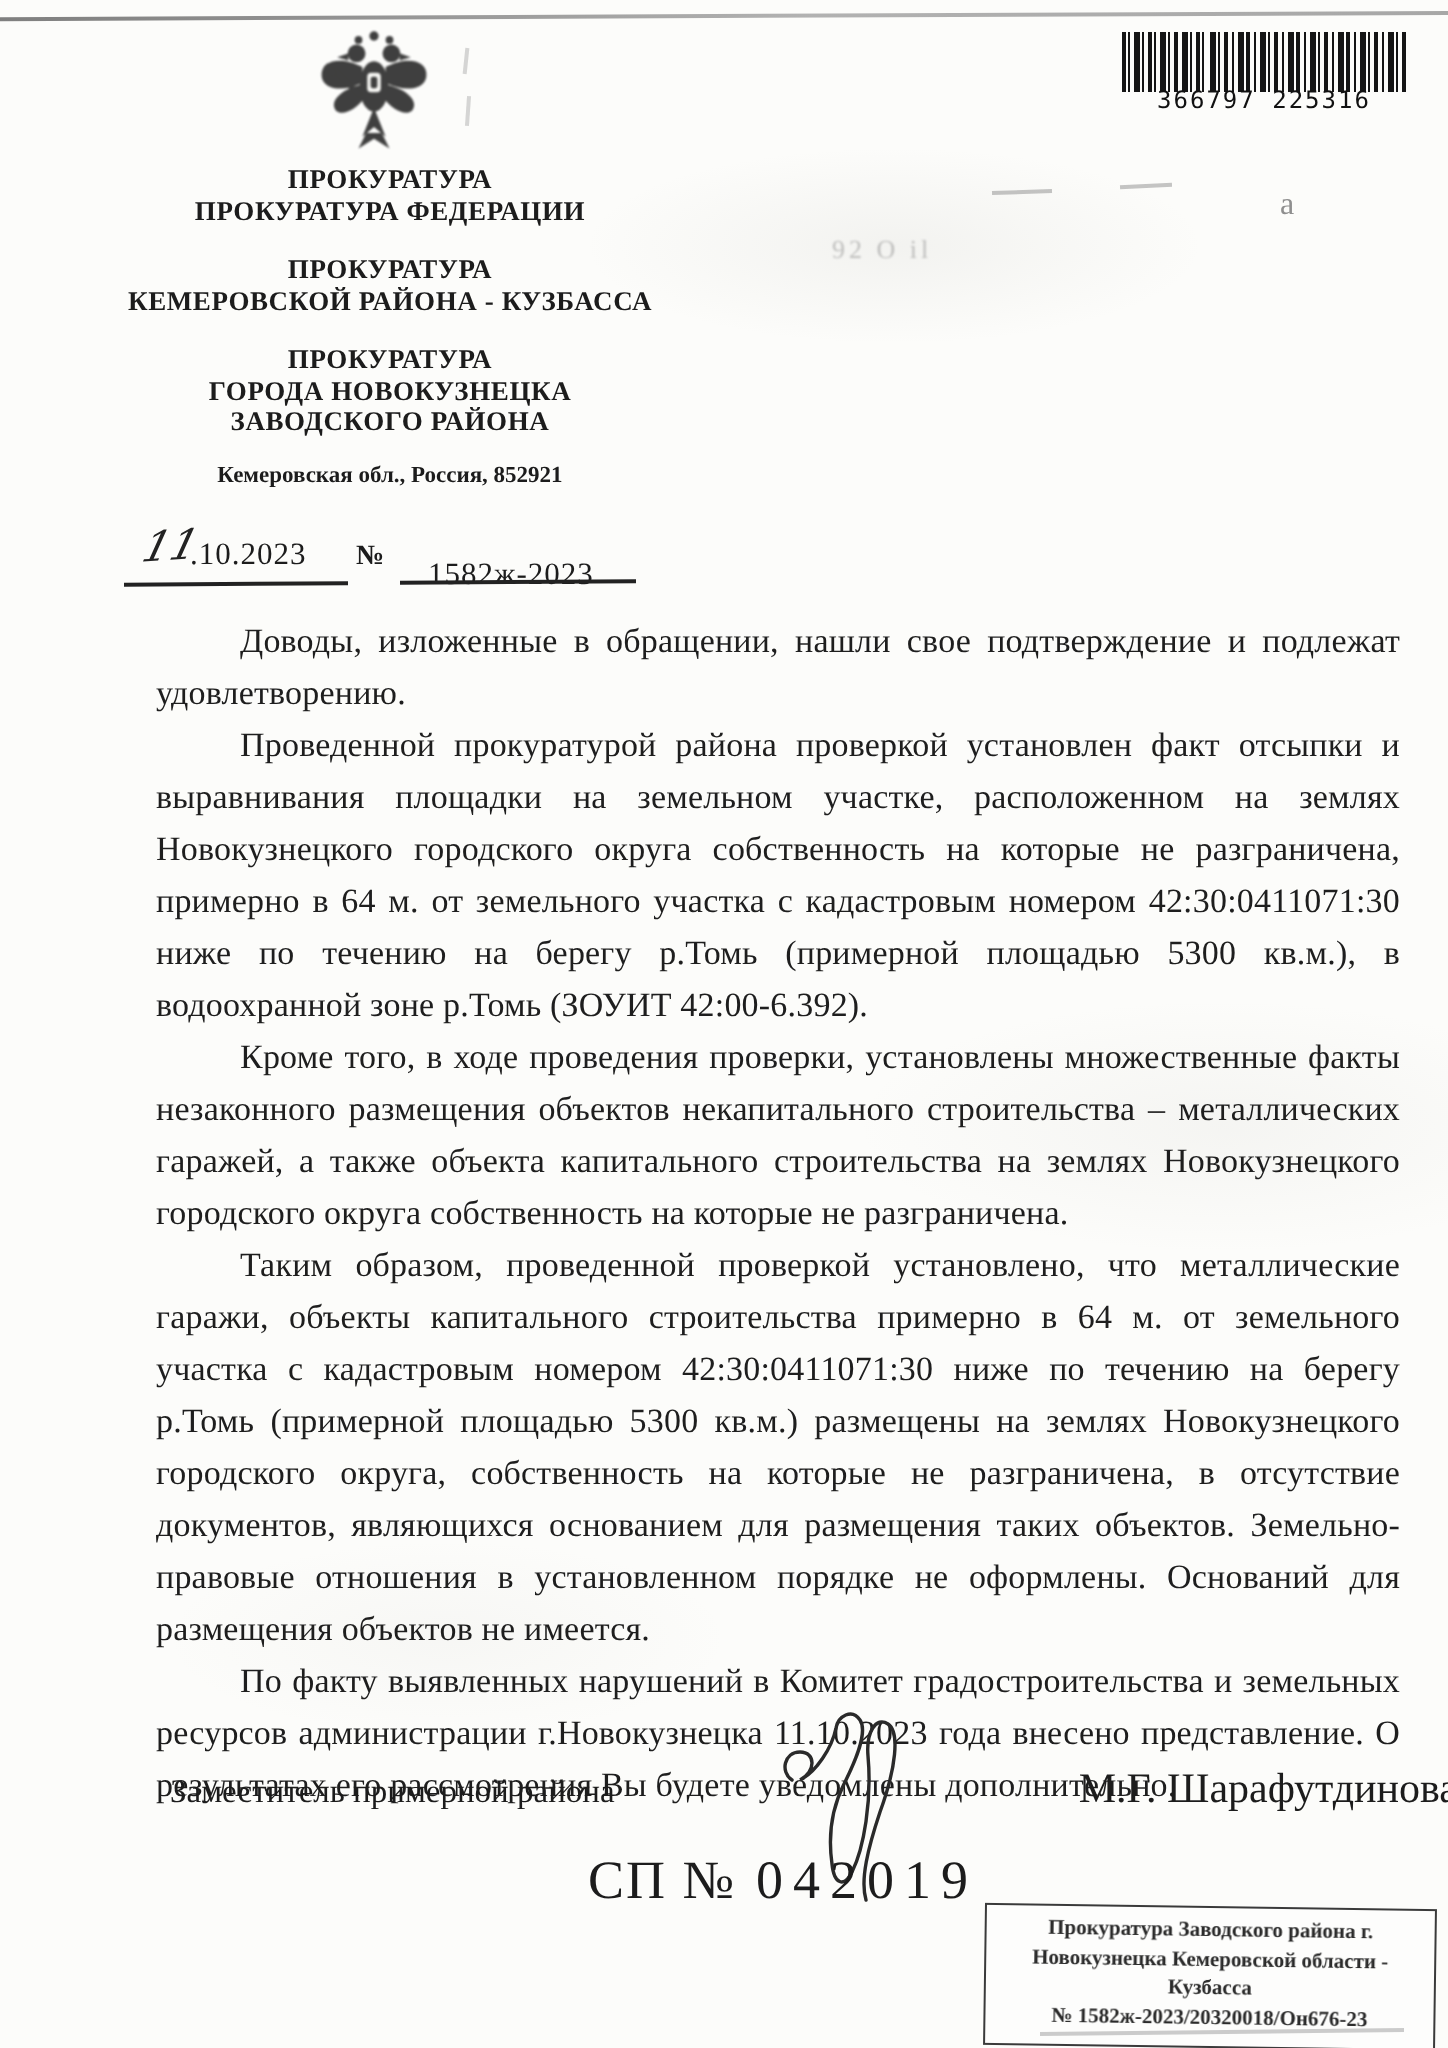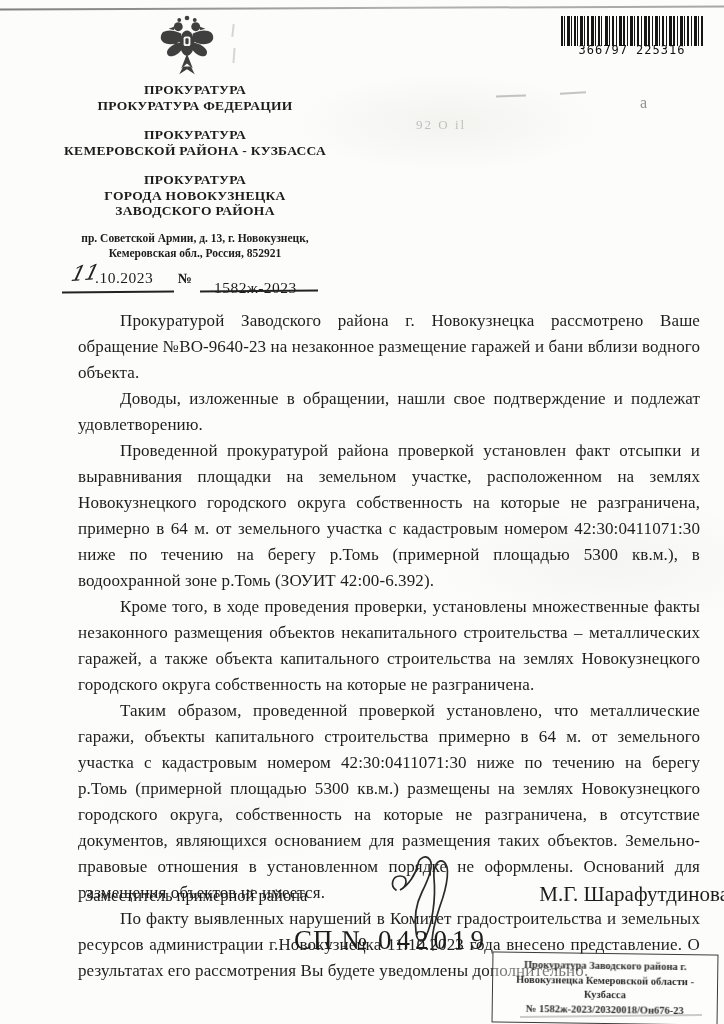--- a/index.html
+++ b/index.html
@@ -185,42 +185,40 @@
       <div>КЕМЕРОВСКОЙ РАЙОНА - КУЗБАССА</div>
     </div>
     <div class="org">
       <div>ПРОКУРАТУРА</div>
       <div>ГОРОДА НОВОКУЗНЕЦКА</div>
       <div>ЗАВОДСКОГО РАЙОНА</div>
     </div>
   </div>
 
   <div class="address">
-    <div>пр. Советской Армии, д. 13, г. Новокузнецк,</div>
     <div>Кемеровская обл., Россия, 852921</div>
   </div>
 
   <div class="dateline">
     <span class="hand-day">11</span>
     <span class="date-rest">.10.2023</span>
     <span class="num-sign">№</span>
     <span class="doc-number">1582ж-2023</span>
     <span class="uline uline1"></span>
     <span class="uline uline2"></span>
   </div>
 
   <span class="faint faint-a">a</span>
   <span class="faint faint-frag">92 О  il</span>
   <span class="faint-dash" style="left:496px;top:95px;width:30px;transform:rotate(-2deg);"></span>
   <span class="faint-dash" style="left:560px;top:92px;width:26px;transform:rotate(-3deg);"></span>
   <span class="scan-tick" style="left:232px;top:24px;width:2px;height:13px;transform:rotate(6deg);"></span>
   <span class="scan-tick" style="left:233px;top:48px;width:2px;height:15px;transform:rotate(4deg);"></span>
 
   <div class="body-text">
-    <p>Прокуратурой Заводского района г. Новокузнецка рассмотрено Ваше обращение №ВО-9640-23 на незаконное размещение гаражей и бани вблизи водного объекта.</p>
     <p>Доводы, изложенные в обращении, нашли свое подтверждение и подлежат удовлетворению.</p>
     <p>Проведенной прокуратурой района проверкой установлен факт отсыпки и выравнивания площадки на земельном участке, расположенном на землях Новокузнецкого городского округа собственность на которые не разграничена, примерно в 64 м. от земельного участка с кадастровым номером 42:30:0411071:30 ниже по течению на берегу р.Томь (примерной площадью 5300 кв.м.), в водоохранной зоне р.Томь (ЗОУИТ 42:00-6.392).</p>
     <p>Кроме того, в ходе проведения проверки, установлены множественные факты незаконного размещения объектов некапитального строительства – металлических гаражей, а также объекта капитального строительства на землях Новокузнецкого городского округа собственность на которые не разграничена.</p>
     <p>Таким образом, проведенной проверкой установлено, что металлические гаражи, объекты капитального строительства примерно в 64 м. от земельного участка с кадастровым номером 42:30:0411071:30 ниже по течению на берегу р.Томь (примерной площадью 5300 кв.м.) размещены на землях Новокузнецкого городского округа, собственность на которые не разграничена, в отсутствие документов, являющихся основанием для размещения таких объектов. Земельно-правовые отношения в установленном порядке не оформлены. Оснований для размещения объектов не имеется.</p>
     <p>По факту выявленных нарушений в Комитет градостроительства и земельных ресурсов администрации г.Новокузнецка 11.10.2023 года внесено представление. О результатах его рассмотрения Вы будете уведомлены дополнительно.</p>
   </div>
 
   <div class="sig-title">Заместитель примерной района</div>
   <div class="sig-name">М.Г. Шарафутдинова</div>
   <div class="sig-mark">

